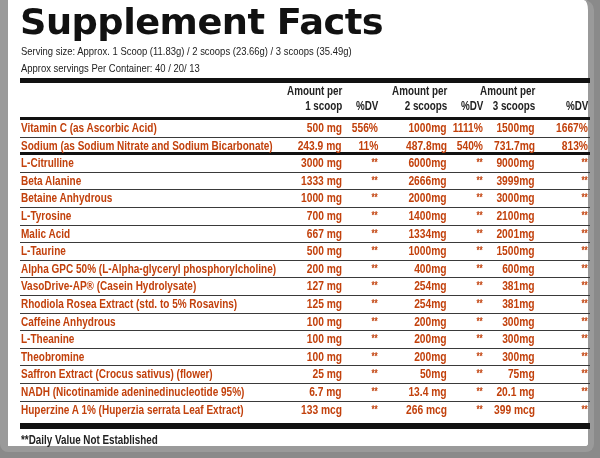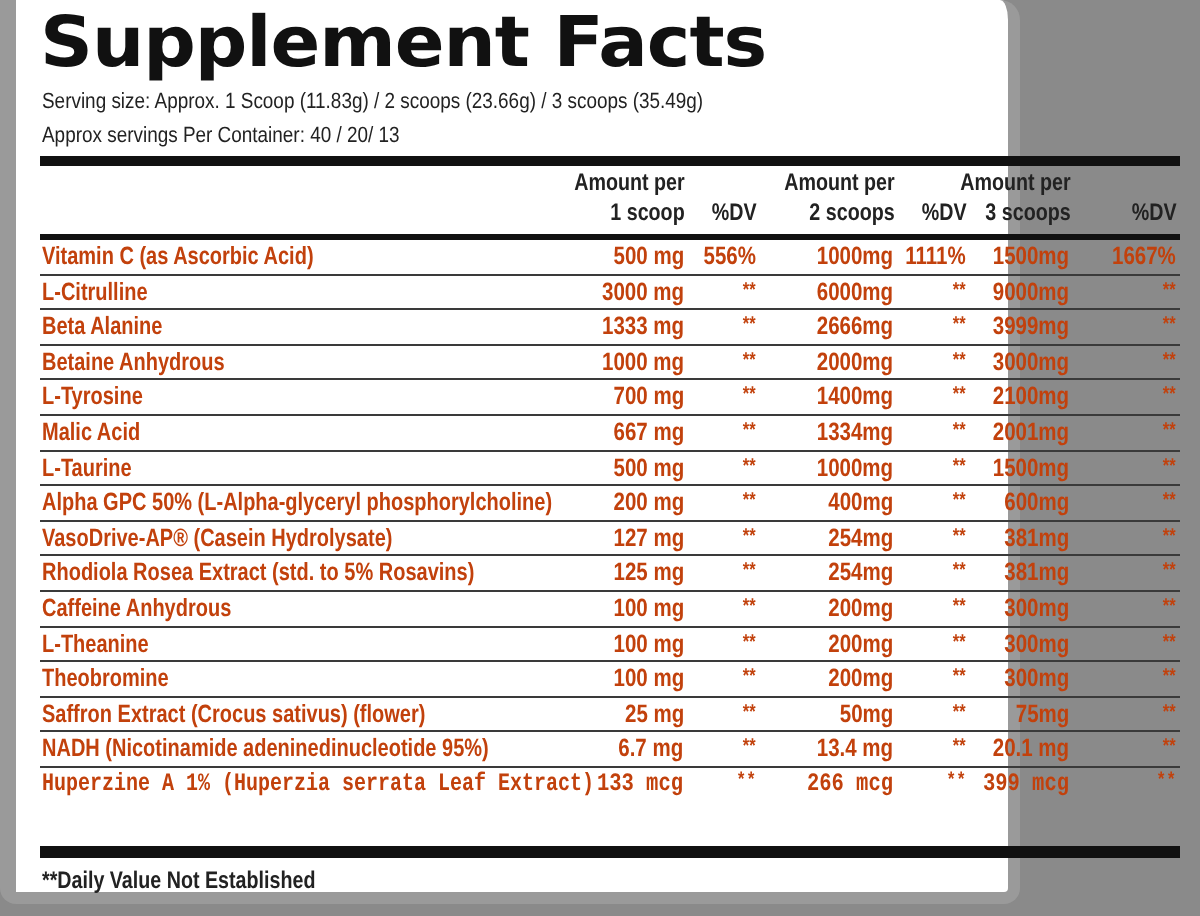--- a/index.html
+++ b/index.html
@@ -1,19 +1,19 @@
 <!DOCTYPE html>
 <html><head>
   <meta charset="utf-8">
   <style>
     * { box-sizing: border-box; margin: 0; padding: 0; }
     html, body { width: 600px; height: 458px; background: #8a8a8a; overflow: hidden; }
     body { position: relative; font-family: "Liberation Sans", sans-serif; color: #1a1a1a; }
     .panel {
-      position: absolute; left: 0; top: 0; width: 510px; height: 452px;
+      position: absolute; left: 0; top: 0; width: 594px; height: 452px;
       background: #ffffff;
       border-left: 8px solid #9a9a9a;
       border-right: 6px solid #9a9a9a;
       border-bottom: 6px solid #9a9a9a;
       border-radius: 0 0 8px 8px;
       border-top-right-radius: 10px;
     }
     .title {
       position: absolute; left: 12px; top: 2px;
       font-family: "DejaVu Sans", sans-serif; font-weight: bold;
@@ -42,21 +42,21 @@
     .hdr .c2 { right: 212px; top: 15px; }
     .hdr .c3 { right: 143px; }
     .hdr .c4 { right: 107px; top: 15px; }
     .hdr .c5 { right: 55px; }
     .hdr .c6 { right: 2px; top: 15px; }
     .rows { position: absolute; left: 12px; top: 120px; width: 570px; }
     .row {
       position: relative; height: 17.6px; border-bottom: 1.5px solid #3a3a3a;
       font-size: 12.5px; font-weight: bold; color: #c2410c;
     }
-    .row.last { border-bottom: none; font-family: Liberation Mono, monospace; }
+    .row.last { border-bottom: none; }
     .row.thick { border-bottom: 3px solid #111; }
     .row span { position: absolute; top: 1px; line-height: 15px; white-space: nowrap; }
     .row .name { left: 1px; transform: scaleX(0.80); transform-origin: left center; }
     .row .v { transform: scaleX(0.82); transform-origin: right center; text-align: right; }
     .row .a1 { right: 248px; }
     .row .d1 { right: 212px; }
     .row .a2 { right: 143px; }
     .row .d2 { right: 107px; }
     .row .a3 { right: 55px; }
     .row .d3 { right: 2px; }
@@ -100,20 +100,29 @@
   <div class="rows" id="rows">
       <div class="row">
         <span class="name">Vitamin C (as Ascorbic Acid)</span>
         <span class="v a1">500 mg</span>
         <span class="v d1">556%</span>
         <span class="v a2">1000mg</span>
         <span class="v d2">1111%</span>
         <span class="v a3">1500mg</span>
         <span class="v d3">1667%</span>
       </div>
+      <div class="row thick">
+        <span class="name">Sodium (as Sodium Nitrate and Sodium Bicarbonate)</span>
+        <span class="v a1">243.9 mg</span>
+        <span class="v d1">11%</span>
+        <span class="v a2">487.8mg</span>
+        <span class="v d2">540%</span>
+        <span class="v a3">731.7mg</span>
+        <span class="v d3">813%</span>
+      </div>
       <div class="row">
         <span class="name">L-Citrulline</span>
         <span class="v a1">3000 mg</span>
         <span class="v d1 star">**</span>
         <span class="v a2">6000mg</span>
         <span class="v d2 star">**</span>
         <span class="v a3">9000mg</span>
         <span class="v d3 star">**</span>
       </div>
       <div class="row">

